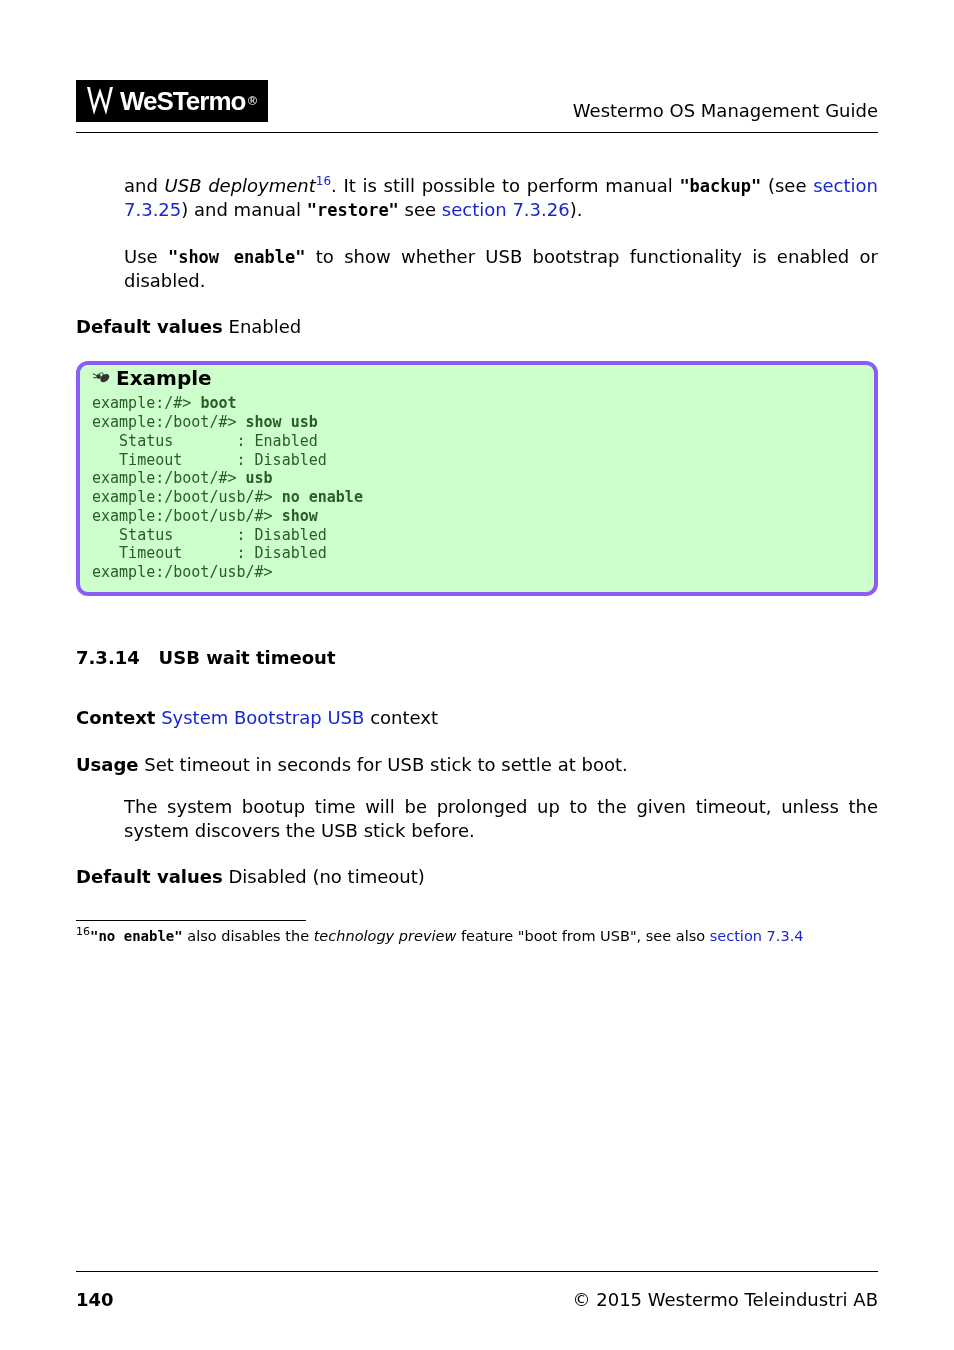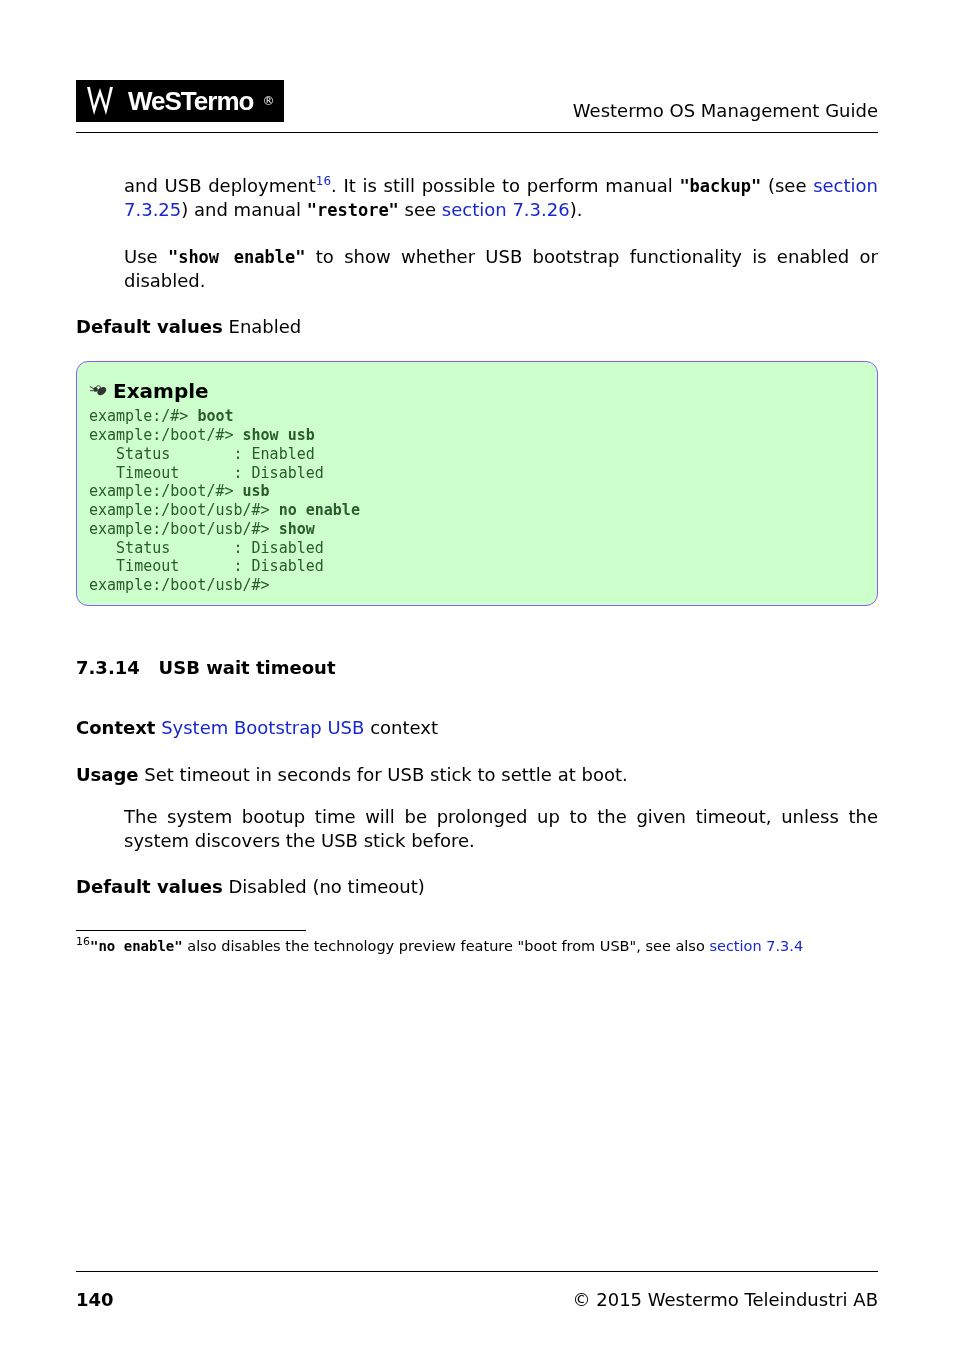--- a/index.html
+++ b/index.html
@@ -22,21 +22,20 @@
     align-items: flex-end;
     margin-bottom: 10px;
   }
   .logo-box {
     background: #000;
     display: flex;
     align-items: center;
     padding: 6px 10px 6px 10px;
     height: 42px;
     box-sizing: border-box;
-    gap: 8px;
   }
   .logo-text {
     color: #fff;
     font-weight: 900;
     font-size: 26px;
     letter-spacing: -1px;
     font-family: Arial, sans-serif;
   }
   .logo-r {
     color:#fff;
@@ -61,41 +60,41 @@
   .para-block {
     margin-left: 48px;
     margin-bottom: 22px;
     text-align: justify;
   }
   .hanging {
     margin-bottom: 22px;
     text-align: justify;
   }
   .bold { font-weight: bold; }
-  .italic { }
+  .italic { font-style: italic; }
   .mono-bold {
     font-family: "DejaVu Sans Mono", "Courier New", monospace;
     font-weight: bold;
     font-size: 17px;
   }
   .mono {
     font-family: "DejaVu Sans Mono", "Courier New", monospace;
     font-size: 17px;
   }
   .link { color: #1726d1; }
   .sup {
     color: #1726d1;
     font-size: 12px;
     vertical-align: super;
   }
   .example-box {
-    border: 1px solid #8b5cf6;
+    border: 4px solid #8b5cf6;
     border-radius: 12px;
     background: #ccffcc;
-    padding: 16px 12px 10px 12px;
+    padding: 0 12px 10px 12px;
     margin-top: 6px;
     margin-bottom: 50px;
   }
   .example-title {
     font-weight: bold;
     font-size: 20px;
     margin-bottom: 2px;
     display:flex;
     align-items:center;
     gap:4px;

